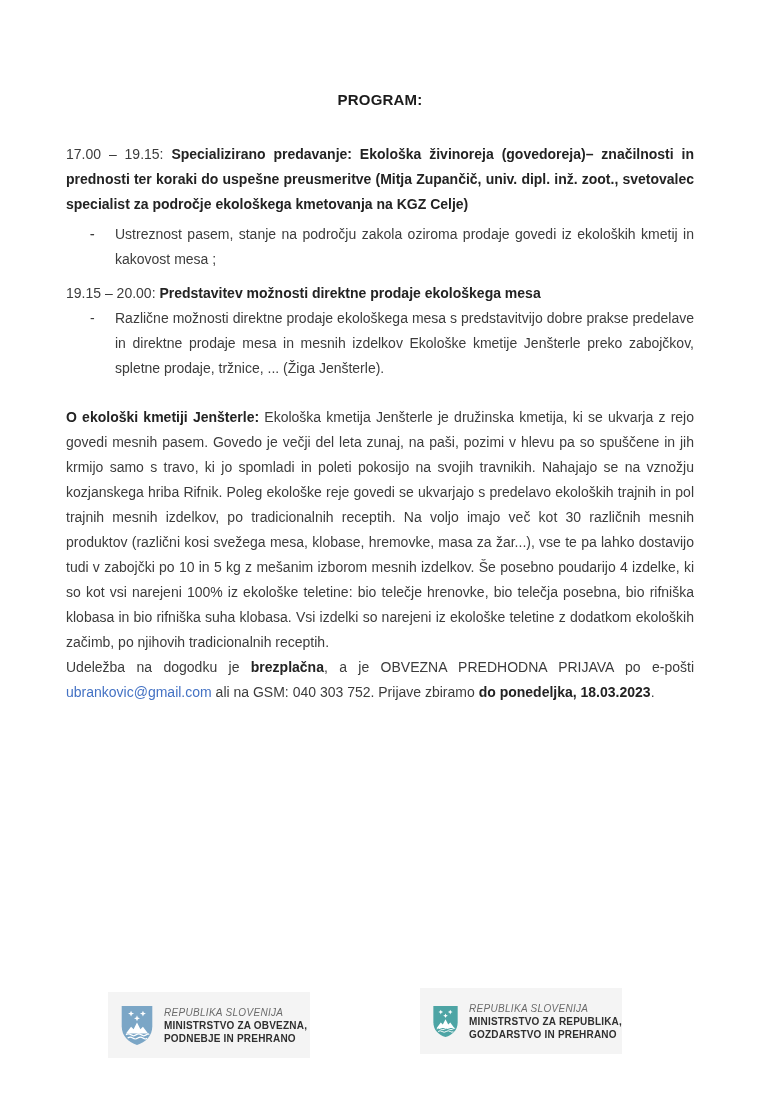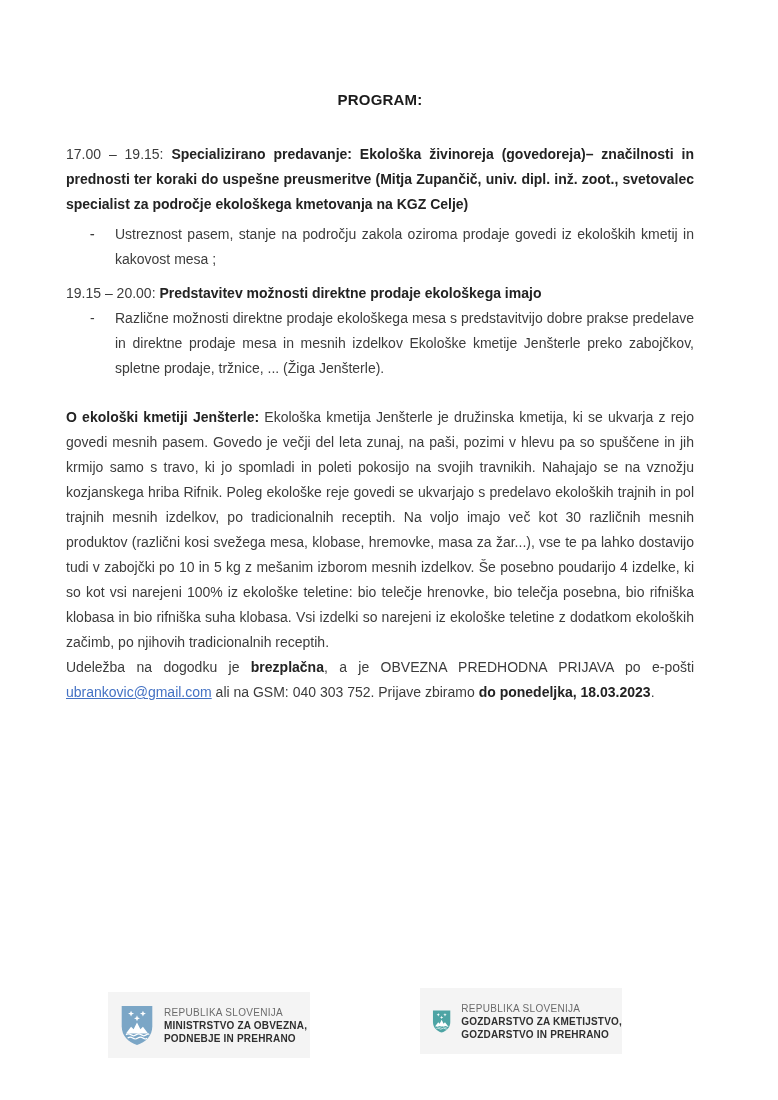--- a/index.html
+++ b/index.html
@@ -26,35 +26,35 @@
   .bullet-item{position:relative;padding-left:49px;text-align:justify;}
   .bullet-item + .bullet-item{margin-top:5px;}
   .bullet-item .dash{position:absolute;left:24px;top:0;}
   .item2{margin-top:9px;}
   .item3{margin-top:5px;}
   .about{margin-top:24px;}
   .info-heading{
     text-align:center;font-weight:bold;font-size:14px;line-height:20px;
     color:#1b1b1b;margin:14px 0 16px 0;letter-spacing:.2px;
   }
-  a.email-link{color:var(--link);text-decoration:underline;cursor:pointer;}
+  a.email-link{color:var(--link);cursor:pointer;}
   
   .logos{position:absolute;left:0;top:988px;width:778px;height:80px;}
   .logo-box{
     position:absolute;height:66px;width:202px;background:var(--logo_bg);
     display:flex;align-items:center;padding-left:12px;
   }
   .logo-box.left{left:108px;top:4px;}
   .logo-box.right{left:420px;top:0;}
   .shield-bg{stroke:none;}
   .left-shield .shield-bg{fill:var(--shield_left);}
   .right-shield .shield-bg{fill:var(--shield_right);}
   .wave{fill:none;stroke:#ffffff;stroke-width:1.4;}
   .logo-text{margin-left:10px;line-height:13px;white-space:nowrap;}
-  .logo-country{font-size:10px;color:var(--logo_gray);letter-spacing:.3px;}
+  .logo-country{font-size:10px;color:var(--logo_gray);letter-spacing:.3px;font-style:italic;}
   .logo-ministry{font-size:10px;font-weight:bold;color:var(--logo_dark);letter-spacing:.2px;}
 </style>
 </head>
 <body>
 
 <div class="page">
 
   <h1 class="doc-title">PROGRAM:</h1>
 
   <p class="para">
@@ -65,21 +65,21 @@
     <li class="bullet-item">
       <span class="dash">-</span>
     </li>
     <li class="bullet-item">
       <span class="dash">-</span>
       <span>Ustreznost pasem, stanje na področju zakola oziroma prodaje govedi iz ekoloških kmetij in kakovost mesa ;</span>
     </li>
   </ul>
 
   <p class="para item2">
-    <span>19.15 – 20.00: </span><b>Predstavitev možnosti direktne prodaje ekološkega imajo</b>
+    <span>19.15 – 20.00: </span><b>Predstavitev možnosti direktne prodaje ekološkega mesa</b>
   </p>
 
   <ul class="bullet-list" style="margin-top:0;">
     <li class="bullet-item">
       <span class="dash">-</span>
       <span>Različne možnosti direktne prodaje ekološkega mesa s predstavitvijo dobre prakse predelave in direktne prodaje mesa in mesnih izdelkov Ekološke kmetije Jenšterle preko zabojčkov, spletne prodaje, tržnice, ...  (Žiga Jenšterle).</span>
     </li>
   </ul>
 
 
@@ -120,19 +120,19 @@
           <polygon points="13,6.5 14,9 16.5,10 14,11 13,13.5 12,11 9.5,10 12,9"></polygon>
           <polygon points="27,6.5 28,9 30.5,10 28,11 27,13.5 26,11 23.5,10 26,9"></polygon>
           <polygon points="20,12 21,14.5 23.5,15.5 21,16.5 20,19 19,16.5 16.5,15.5 19,14.5"></polygon>
           <path d="M7 33.5 L13 25.5 L16 28.5 L20 20.5 L24 28.5 L27 25.5 L33 33.5 Z"></path>
         </g>
         <path class="wave" d="M7 35 Q10 32.8 13 35 T19 35 T25 35 T31 35 T34 35"></path>
         <path class="wave" d="M9 38.8 Q12 36.6 15 38.8 T21 38.8 T27 38.8 T31.5 38.8"></path>
       </svg>
       <div class="logo-text">
         <div class="logo-country">REPUBLIKA SLOVENIJA</div>
-        <div class="logo-ministry">GOZDARSTVO ZA KMETIJSTVO,</div>
+        <div class="logo-ministry">MINISTRSTVO ZA REPUBLIKA,</div>
         <div class="logo-ministry">GOZDARSTVO IN PREHRANO</div>
       </div>
     </div>
 
   </div>
 </div>
 
 </body></html>

